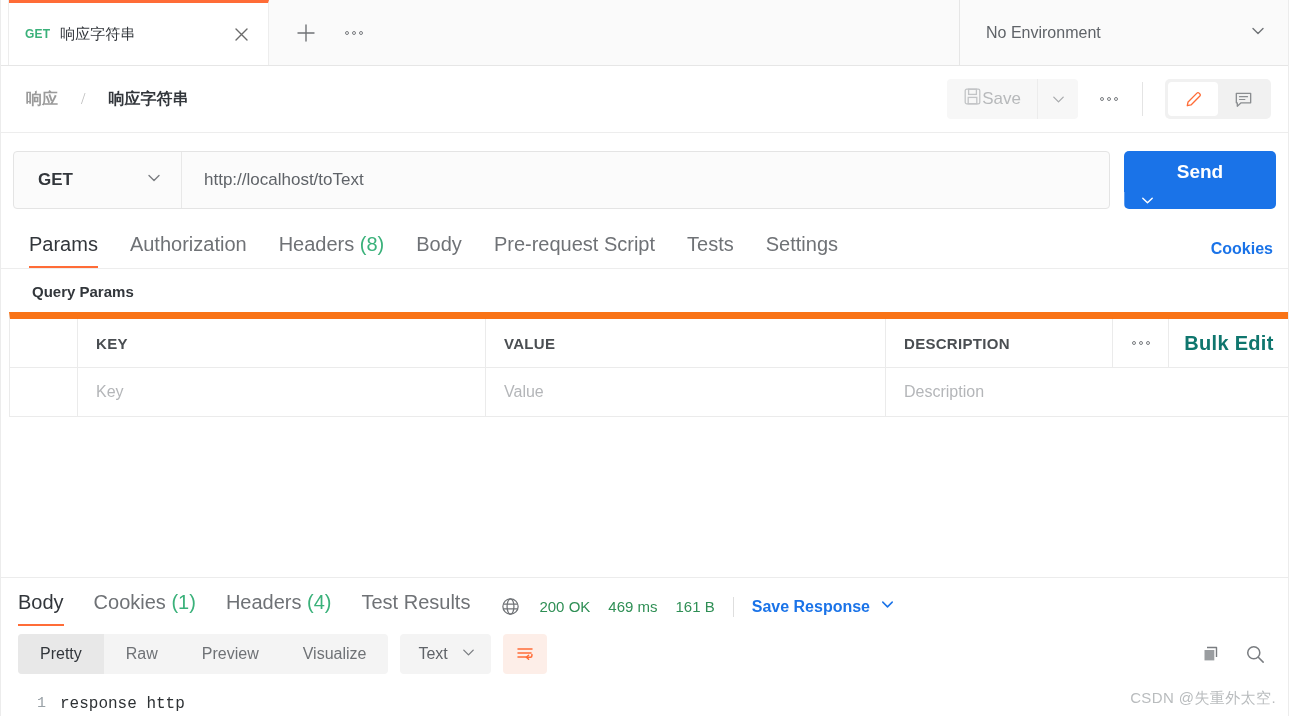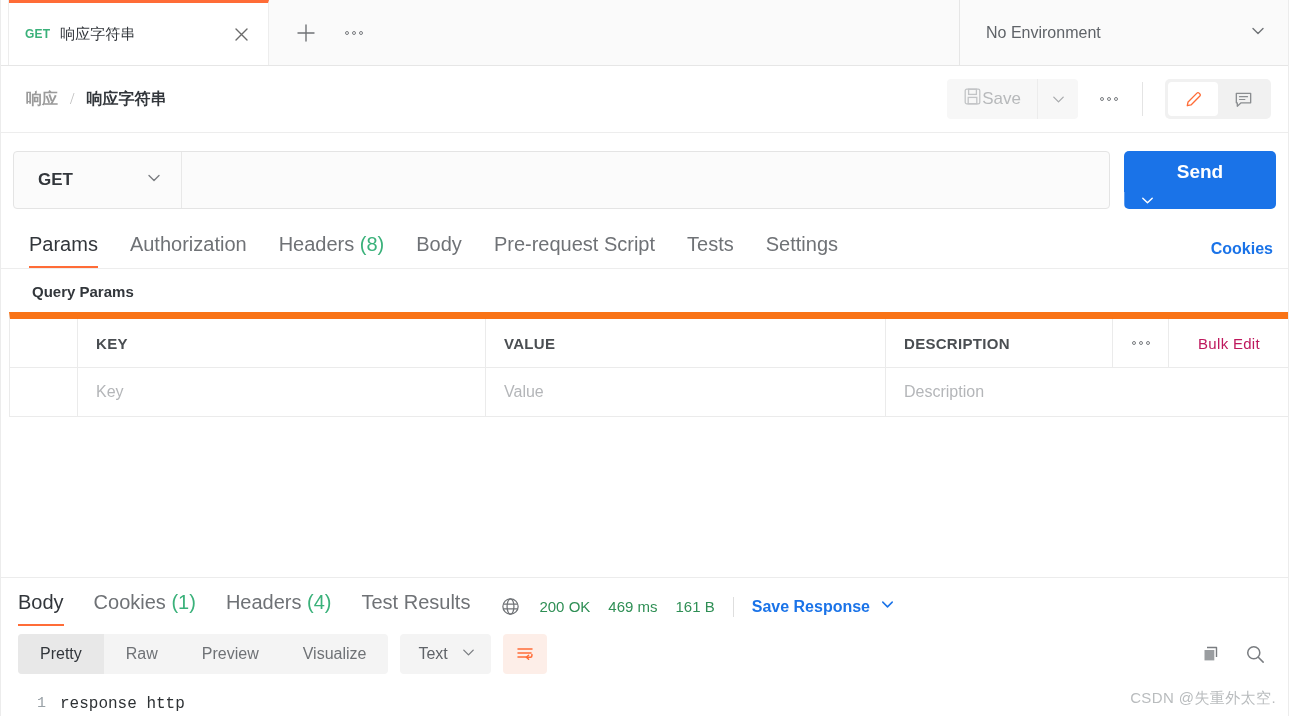--- a/index.html
+++ b/index.html
@@ -132,21 +132,21 @@
     padding: 0 18px 0 26px;
     border-bottom: 1px solid #ededed;
     flex: 0 0 auto;
     background: #fff;
   }
   .breadcrumb {
     font-size: 16px;
     font-weight: bold;
     display: flex;
     align-items: center;
-    gap: 12px;
+    gap: 23px;
     font-family: Liberation Serif, serif;
   }
   .breadcrumb .crumb-parent { color: #9b9b9b; }
   .breadcrumb .crumb-sep { color: #bdbdbd; font-weight: normal; }
   .breadcrumb .crumb-current { color: #32363b; }
   .crumb-spacer { flex: 1; }
 
   .save-group {
     display: flex;
     align-items: stretch;
@@ -337,23 +337,23 @@
   .pcell.desc { width: 240px; flex: 1; border-right: 1px solid #ebebeb; }
   .pcell.more { width: 56px; justify-content: center; padding: 0; }
   .pcell.bulk { width: 120px; justify-content: center; padding: 0; border-right: 0; }
   .hdr .pcell {
     font-size: 15px;
     font-weight: bold;
     color: #4a4e52;
     letter-spacing: .3px;
   }
   .bulk-label {
-    font-size: 15px;
-    font-weight: normal;
-    color: #be185d;
+    font-size: 20px;
+    font-weight: bold;
+    color: #0f766e;
     cursor: pointer;
   }
   .ph {
     font-size: 16px;
     color: #b4b6b9;
   }
   .pfill { flex: 1; }
 
   
   .response {
@@ -607,20 +607,21 @@
   <div class="urlrow">
     <div class="url-box">
       <div class="method-select">
         <span class="m-label">GET</span>
         <span>
           <svg width="18" height="18" viewBox="0 0 18 18" fill="none" aria-hidden="true">
             <path d="M4 6.5 L9 11.5 L14 6.5" stroke="#7a7d81" stroke-width="1.4" stroke-linecap="round" stroke-linejoin="round"></path>
           </svg>
         </span>
       </div>
+      <input class="url-input" type="text" value="http://localhost/toText" style="">
     </div>
     <div class="send-group">
       <div class="send-main">Send</div>
       <div class="send-caret">
         <svg width="17" height="17" viewBox="0 0 18 18" fill="none" aria-hidden="true">
           <path d="M4 6.5 L9 11.5 L14 6.5" stroke="#ffffff" stroke-width="1.5" stroke-linecap="round" stroke-linejoin="round"></path>
         </svg>
       </div>
     </div>
   </div>

